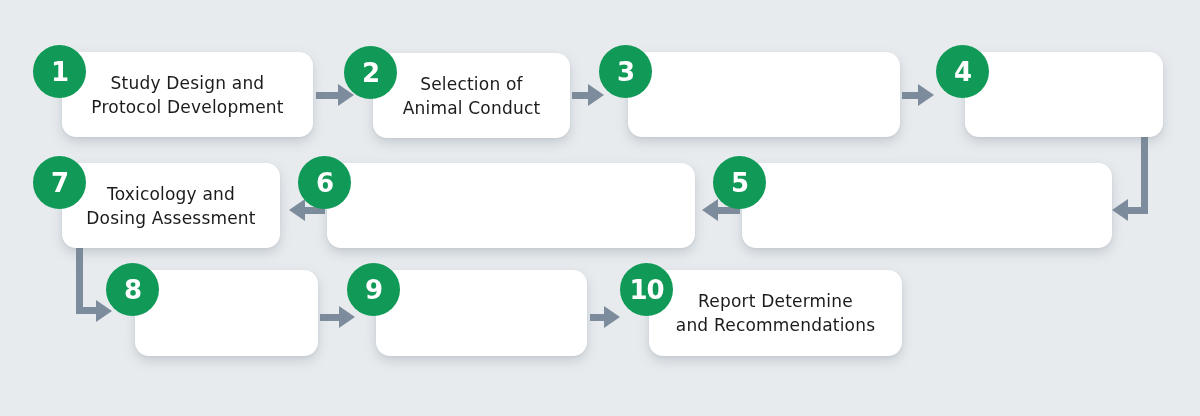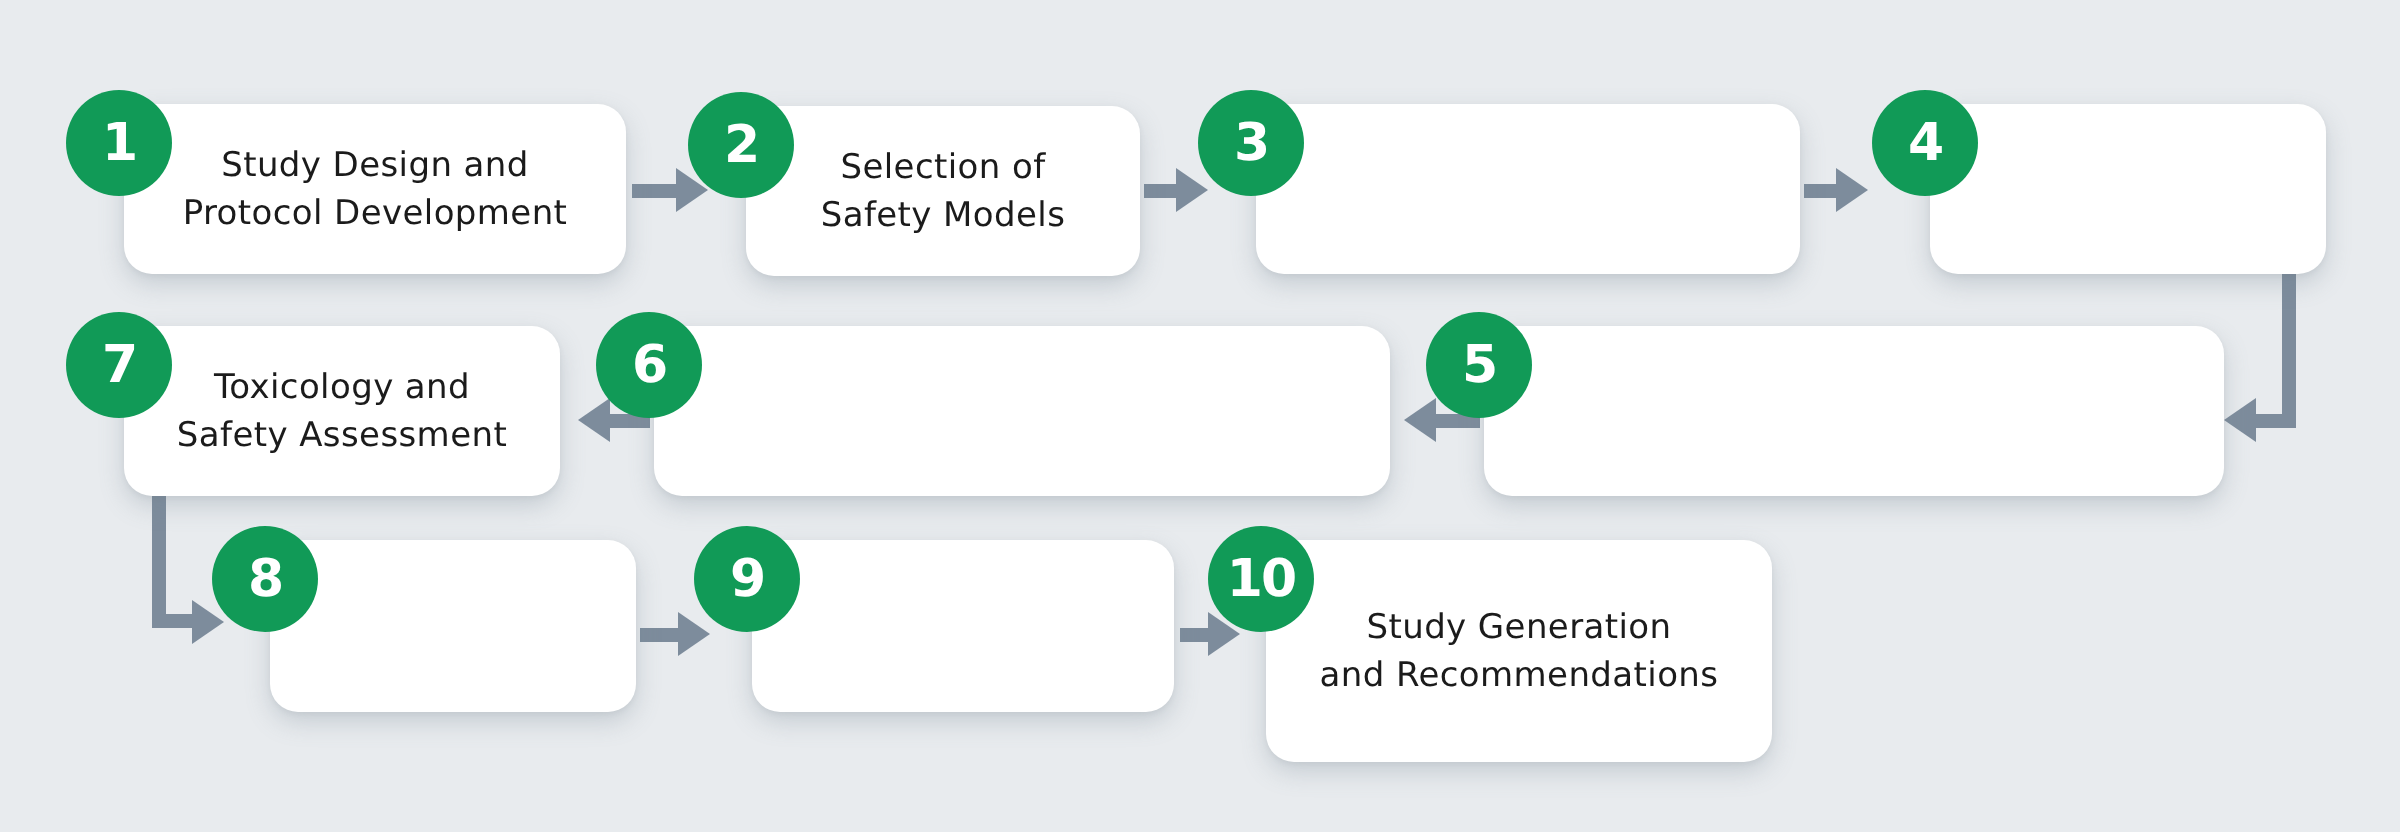--- a/index.html
+++ b/index.html
@@ -113,21 +113,21 @@
 
   <div class="step" style="left:62px;top:52px;width:251px;height:85px;">
     <div class="badge">1</div>
     <div class="label">Study Design and
 Protocol Development</div>
   </div>
 
   <div class="step" style="left:373px;top:53px;width:197px;height:85px;">
     <div class="badge">2</div>
     <div class="label">Selection of
-Safety Models</div>
+Animal Conduct</div>
   </div>
 
   <div class="step" style="left:628px;top:52px;width:272px;height:85px;">
     <div class="badge">3</div>
   </div>
 
   <div class="step" style="left:965px;top:52px;width:198px;height:85px;">
     <div class="badge">4</div>
   </div>
 
@@ -135,30 +135,30 @@
     <div class="badge">5</div>
   </div>
 
   <div class="step" style="left:327px;top:163px;width:368px;height:85px;">
     <div class="badge">6</div>
   </div>
 
   <div class="step" style="left:62px;top:163px;width:218px;height:85px;">
     <div class="badge">7</div>
     <div class="label">Toxicology and
-Safety Assessment</div>
+Dosing Assessment</div>
   </div>
 
   <div class="step" style="left:135px;top:270px;width:183px;height:86px;">
     <div class="badge">8</div>
   </div>
 
   <div class="step" style="left:376px;top:270px;width:211px;height:86px;">
     <div class="badge">9</div>
   </div>
 
-  <div class="step" style="left:633px;top:270px;width:253px;height:111px;">
+  <div class="step" style="left:649px;top:270px;width:253px;height:86px;">
     <div class="badge">10</div>
-    <div class="label">Study Generation
+    <div class="label">Report Determine
 and Recommendations</div>
   </div>
 
 </div>
 
 </body></html>

